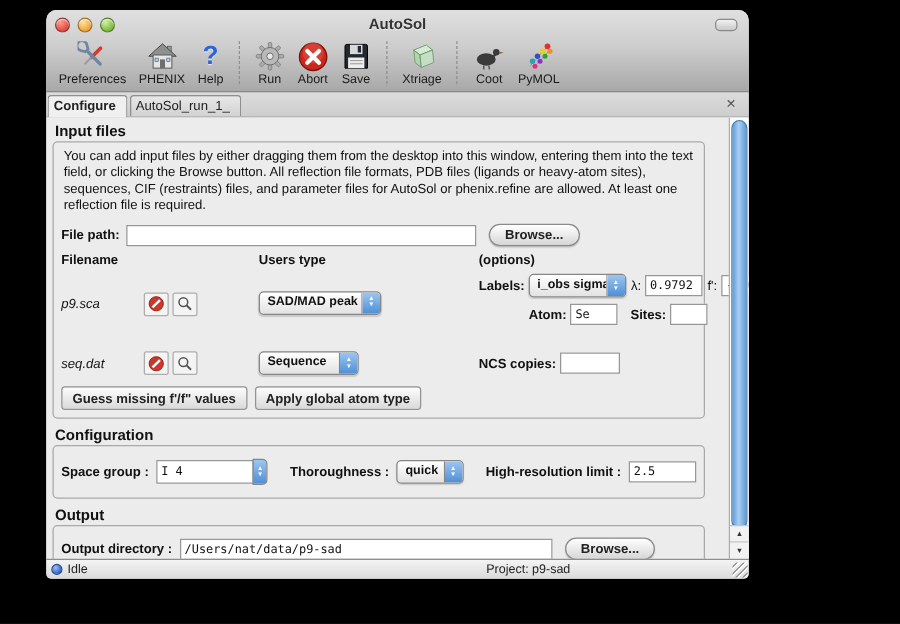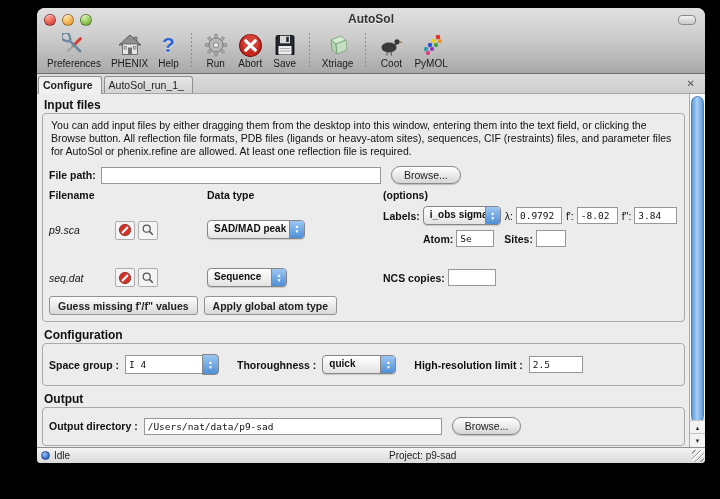--- a/index.html
+++ b/index.html
@@ -1,17 +1,17 @@
 <!DOCTYPE html>
 <html><head>
 <meta charset="utf-8">
 <style>
   html,body{margin:0;padding:0;background:#000;width:720px;height:499px;overflow:hidden;
     font-family:"Liberation Sans",sans-serif;-webkit-font-smoothing:antialiased;}
-  .window{position:absolute;left:37px;top:8px;width:668px;height:455px;background:#ECECEC;
+  .window{position:absolute;left:37px;top:8px;width:562px;height:455px;background:#ECECEC;
     border-radius:8px 8px 4px 4px;box-shadow:0 8px 24px rgba(0,0,0,.9);overflow:hidden;
     display:flex;flex-direction:column;}
   
   .chrome{background:linear-gradient(#E0E0E0 0%,#CDCDCD 45%,#A8A8A8 100%);border-bottom:1px solid #6E6E6E;}
   .titlebar{position:relative;height:22px;}
   .title{position:absolute;left:0;right:0;top:4px;text-align:center;font-size:12px;font-weight:bold;
     color:#333;text-shadow:0 1px 0 rgba(255,255,255,.6);}
   .lights{position:absolute;left:7px;top:6px;display:flex;gap:6px;}
   .light{width:10px;height:10px;border-radius:50%;border:1px solid rgba(0,0,0,.35);
     box-shadow:inset 0 1px 1px rgba(255,255,255,.7);}
@@ -30,32 +30,32 @@
   .help-q{font-size:21px;font-weight:bold;color:#2C64D9;text-shadow:0 1px 1px rgba(255,255,255,.7);line-height:24px;}
   
   .tabbar{height:19px;background:linear-gradient(#DCDCDC,#CDCDCD);display:flex;align-items:flex-end;
     padding-left:1px;border-bottom:1px solid #A6A6A6;position:relative;}
   .tab{font-size:10.5px;padding:2px 8px 2px 4px;border:1px solid #8F8F8F;border-bottom:none;
     border-radius:3px 3px 0 0;background:linear-gradient(#E8E8E8,#D2D2D2);color:#222;margin-right:2px;}
   .tab.active{background:#F0F0F0;font-weight:bold;position:relative;top:1px;padding-bottom:3px;}
   .tab-close{margin-left:auto;margin-right:10px;align-self:center;font-size:10px;color:#555;line-height:10px;}
   
   .content{flex:1;position:relative;background:#ECECEC;overflow:hidden;}
-  .main{position:absolute;left:0;top:0;right:15px;bottom:0;padding:2px 4px 0 4px;}
+  .main{position:absolute;left:0;top:0;right:15px;bottom:0;padding:2px 19px 0 4px;}
   .section-label{font-size:12px;font-weight:bold;color:#111;margin:2px 0 1px 3px;}
   .section-box{border:1px solid #A9A9A9;border-radius:4px;padding:3px 6px 5px 6px;margin:0 1px 6px 1px;
     background:#ECECEC;}
   .desc{font-size:10.5px;line-height:13px;color:#111;margin:2px 2px 8px 2px;}
   .row{display:flex;align-items:center;margin:5px 0;}
   .bold{font-weight:bold;}
   .lbl{font-size:10.5px;color:#111;white-space:nowrap;}
   .txt{height:15px;border:1px solid #979797;background:#ffffff;font-family:"DejaVu Sans Mono",monospace;
     font-size:9.5px;padding:0 3px;color:#111;}
   .pill{height:18px;border:1px solid #8A8A8A;border-radius:9px;background:linear-gradient(#FFF,#D6D6D6);
-    font-size:10.5px;font-weight:normal;color:#222;padding:0 12px;font-family:"Liberation Sans",sans-serif;
+    font-size:10.5px;font-weight:bold;color:#222;padding:0 12px;font-family:"Liberation Sans",sans-serif;
     box-shadow:0 1px 1px rgba(0,0,0,.2);}
   .sq{height:19px;border:1px solid #939393;border-radius:3px;background:linear-gradient(#FDFDFD,#D9D9D9);
     font-size:10.5px;font-weight:bold;color:#222;padding:0 8px;font-family:"Liberation Sans",sans-serif;margin-right:6px;}
   .col-file{width:158px;display:flex;align-items:center;}
   .col-type{width:176px;}
   .col-opts{flex:1;min-width:0;}
   .fname{font-size:10.5px;font-style:italic;color:#111;width:66px;}
   .mini-btn{width:18px;height:17px;border:1px solid #ADADAD;border-radius:2px;background:#F4F4F4;
     display:inline-flex;align-items:center;justify-content:center;margin-right:3px;}
   .dropdown{display:inline-flex;align-items:stretch;height:17px;border:1px solid #868686;border-radius:4px;
@@ -238,21 +238,21 @@
         <div class="desc">You can add input files by either dragging them from the desktop into this window, entering them into the text field, or clicking the Browse button. All reflection file formats, PDB files (ligands or heavy-atom sites), sequences, CIF (restraints) files, and parameter files for AutoSol or phenix.refine are allowed.  At least one reflection file is required.</div>
 
         <div class="row">
           <span class="lbl bold" style="width:52px">File path:</span>
           <input class="txt" style="width: 272px;" value="">
           <button class="pill" style="margin-left:10px">Browse...</button>
         </div>
 
         <div class="row" style="margin-bottom:2px">
           <span class="col-file lbl bold">Filename</span>
-          <span class="col-type lbl bold">Data type</span>
+          <span class="col-type lbl bold">Users type</span>
           <span class="col-opts lbl bold">(options)</span>
         </div>
 
         <div class="row" style="align-items:center">
           <div class="col-file" style="padding-top:2px">
             <span class="fname">p9.sca</span>
             <span class="mini-btn">
               <svg width="14" height="14" viewBox="0 0 16 16">
                   <circle cx="8" cy="8" r="6.5" fill="#D0352A" stroke="#8E1410" stroke-width="0.8"></circle>
                   <rect x="3.2" y="6.9" width="9.6" height="2.2" fill="#fff" transform="rotate(-45 8 8)"></rect>

